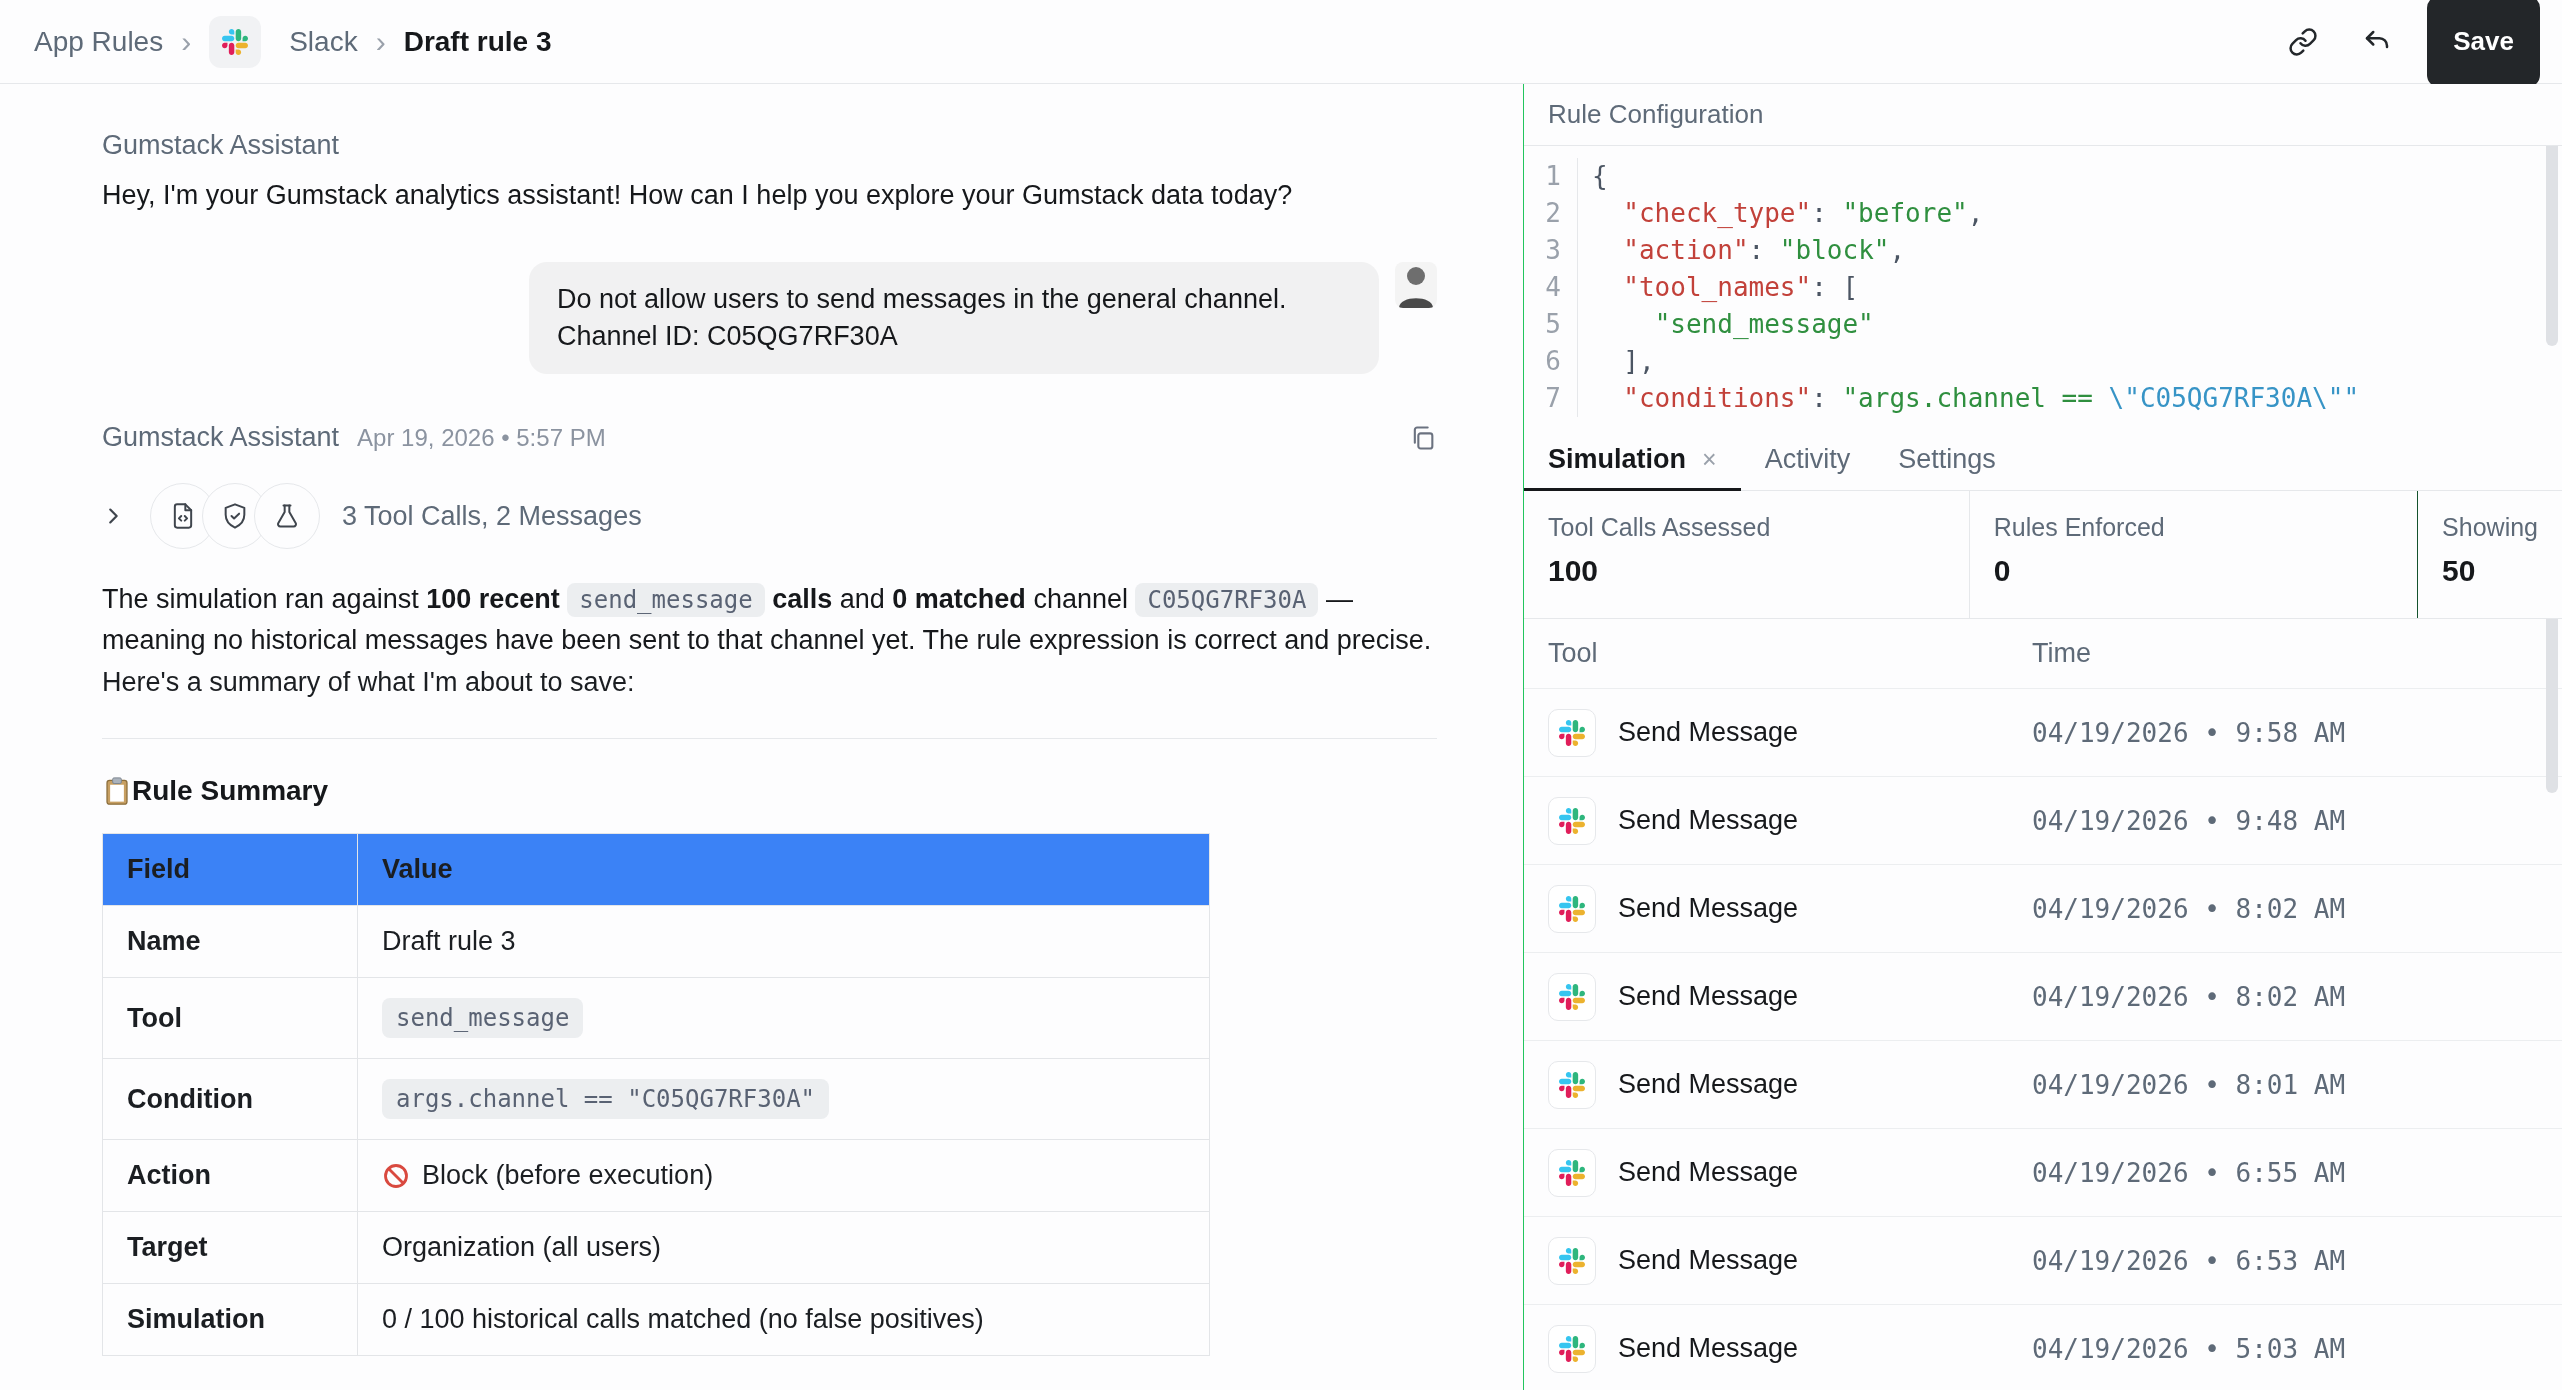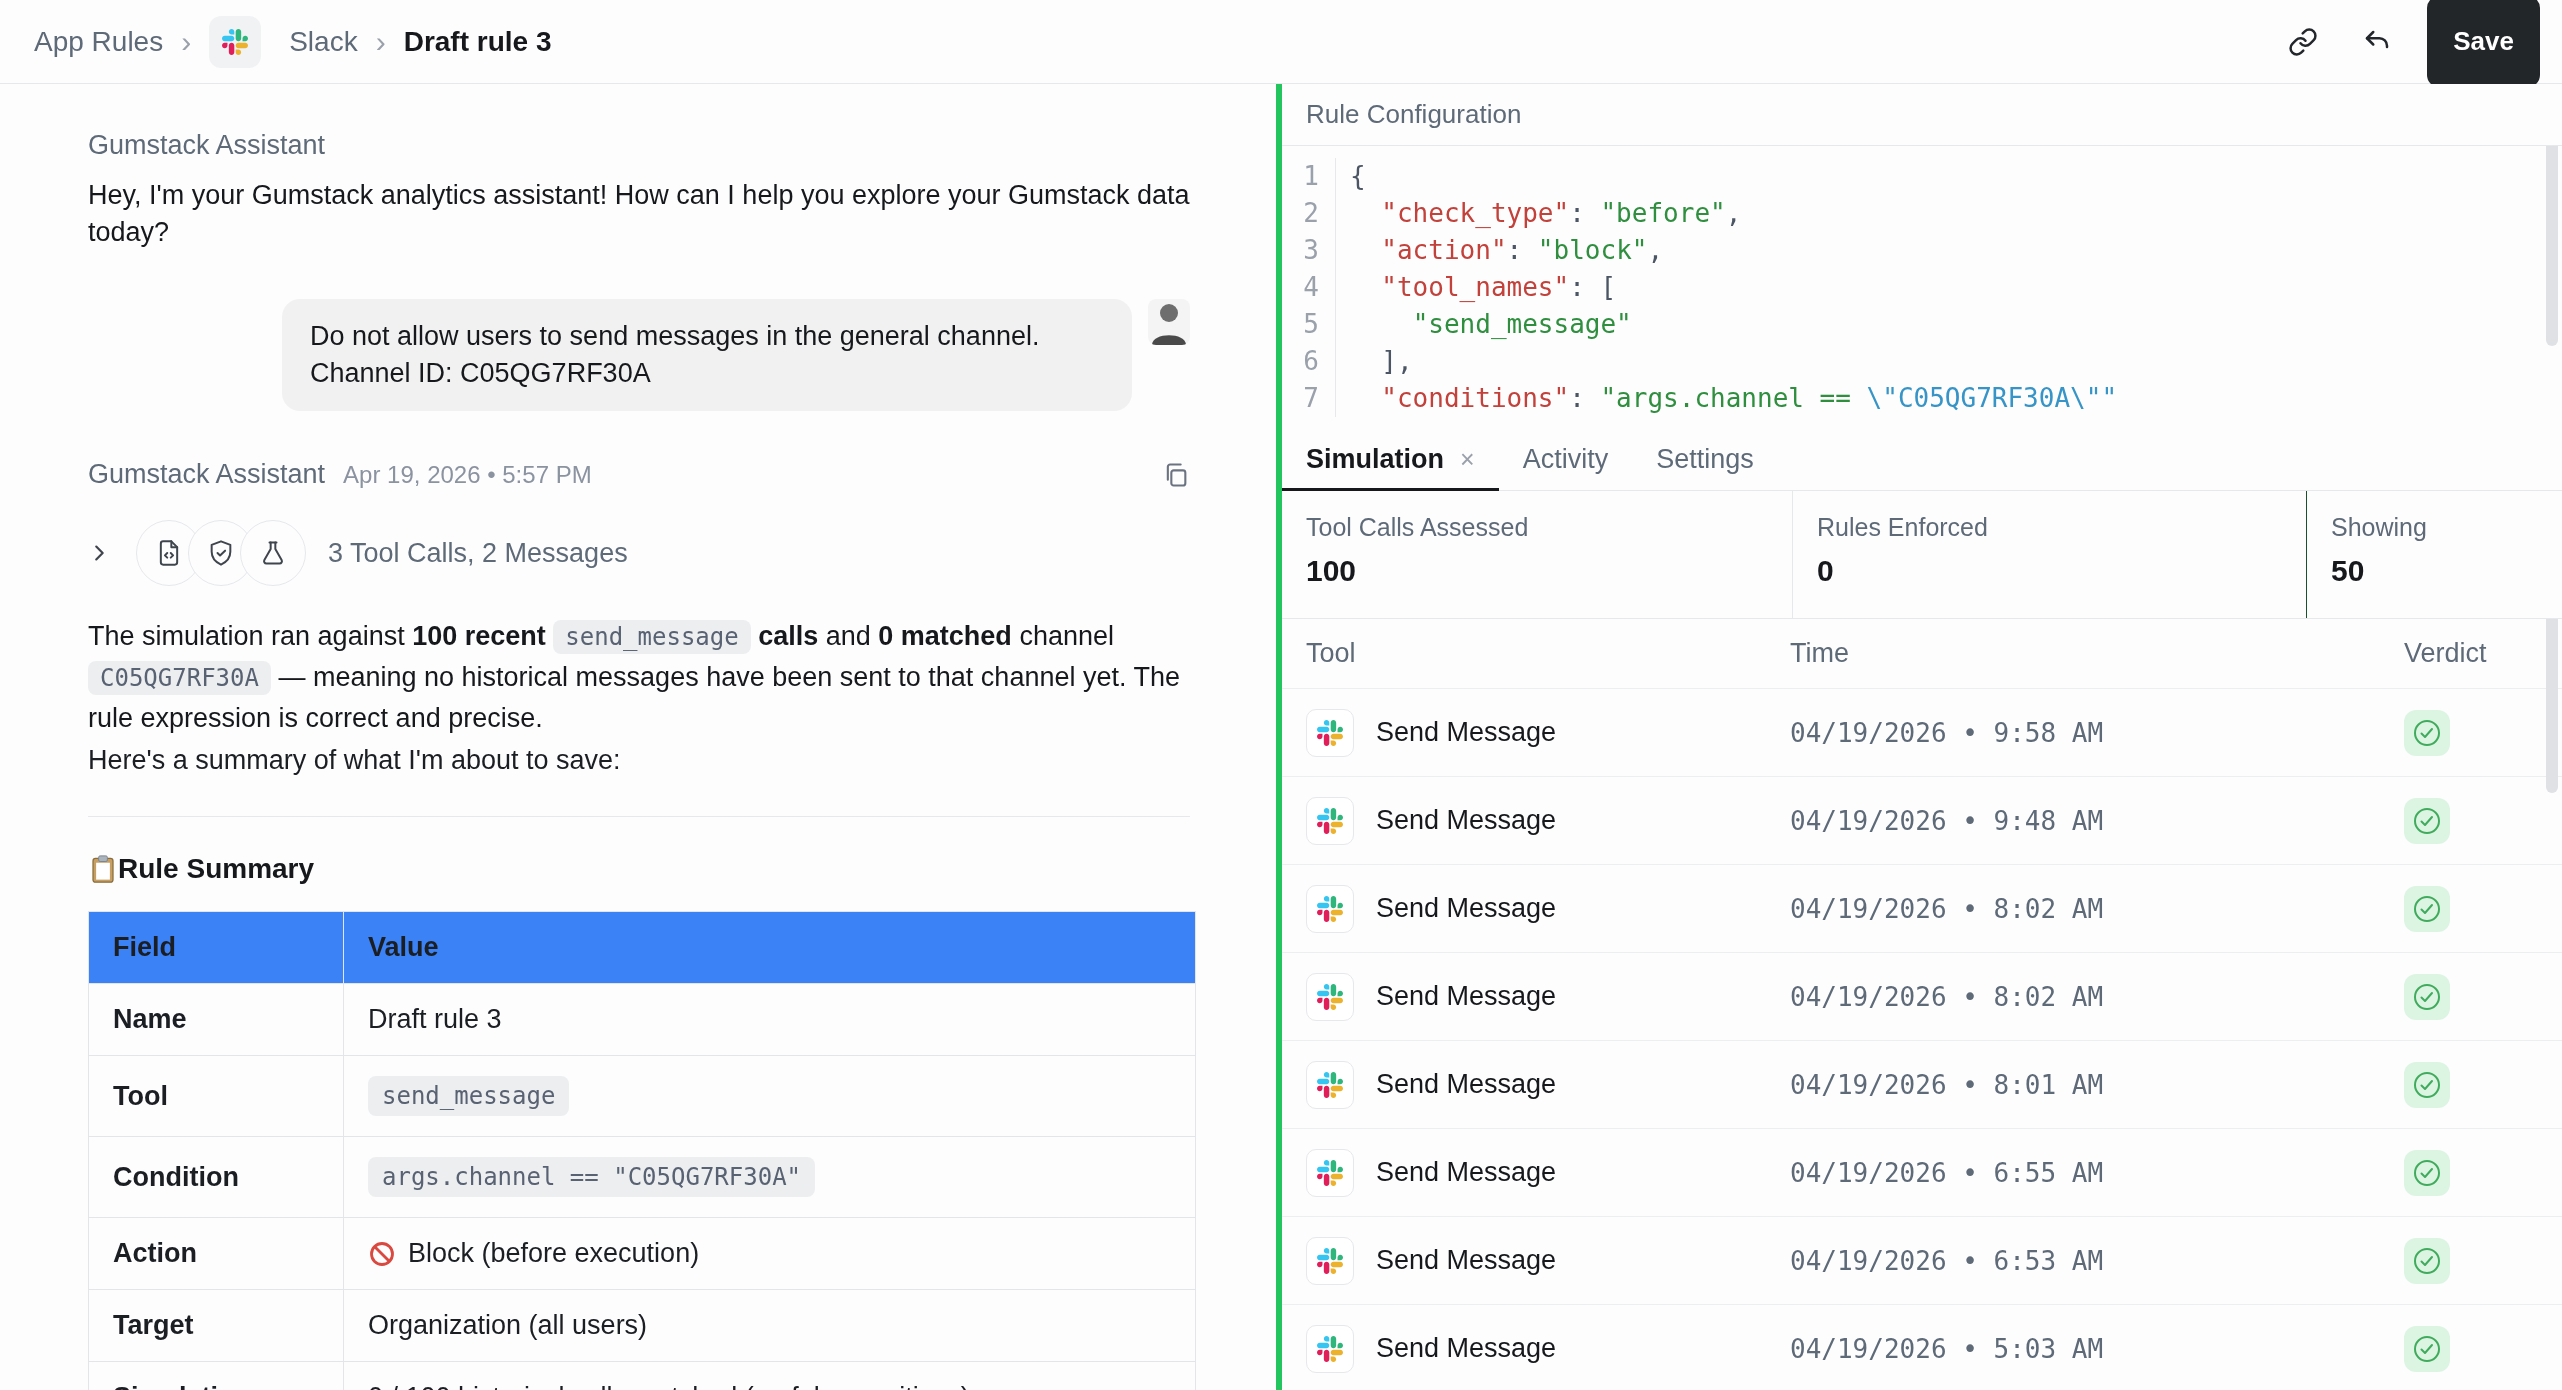--- a/index.html
+++ b/index.html
@@ -27,21 +27,21 @@
   .icon-btn { width:48px; height:48px; display:flex; align-items:center; justify-content:center;
     background:transparent; border:none; color:#23272b; cursor:pointer; }
   .save-btn {
     background:#232629; color:#ffffff; border:none; border-radius:12px;
     font-size:26px; font-weight:600; padding:30px 26px; cursor:pointer;
     font-family:"Liberation Sans", sans-serif;
   }
 
   
   .main { display:flex; height:1306px; }
-  .chat-panel { width:1282px; border-right:6px solid #22c55e; overflow:hidden; background:#fdfdfe; }
+  .chat-panel { width:1524px; border-right:1px solid #22c55e; overflow:hidden; background:#fdfdfe;padding-left:14px; }
   .right-panel { flex:1; display:flex; flex-direction:column; overflow:hidden; background:#fdfdfe; position:relative; }
 
   
   .chat-inner { padding:46px 86px 0 88px; }
   .assistant-name { color:#5e6a78; font-size:27px; font-weight:400; }
   .greeting { margin-top:16px; font-size:27px; line-height:37px; color:#16181b; }
   .user-row { margin-top:48px; display:flex; justify-content:flex-end; align-items:flex-start; gap:16px; }
   .user-bubble {
     background:#f1f1f2; border-radius:18px; padding:19px 28px;
     font-size:27px; line-height:37px; color:#16181b; max-width:850px;
@@ -97,21 +97,21 @@
   .tk-e { color:#3794c6; }
   .tk-p { color:#4b5563; }
 
   .tabs { display:flex; align-items:stretch; border-bottom:1px solid #e6e8eb; height:62px; }
   .tab { display:flex; align-items:center; gap:16px; padding:0 24px; color:#5e6a78; font-size:27px; cursor:pointer; position:relative; }
   .tab.active { color:#16181b; font-weight:700; }
   .tab.active::after { content:""; position:absolute; left:0; right:0; bottom:-1px; height:3px; background:#16181b; }
   .tab-close { color:#9aa1ab; font-size:25px; font-weight:400; cursor:pointer; }
 
   .stats { display:flex; border-bottom:1px solid #e6e8eb; }
-  .stat { padding:22px 36px 30px 24px; }
+  .stat { padding:22px 24px 30px 24px; }
   .stat:nth-child(1){ width:511px; border-right:1px solid #e6e8eb; }
   .stat:nth-child(2){ width:514px; border-right:1px solid #14532d; }
   .stat:nth-child(3){ flex:1; }
   .stat-label { color:#5e6a78; font-size:25px; }
   .stat-value { margin-top:12px; color:#16181b; font-size:30px; font-weight:700; }
 
   .sim-table { position:relative; flex:1; overflow:hidden; }
   .sim-grid-head { display:grid; grid-template-columns:508px 614px 1fr; height:70px; align-items:center; border-bottom:1px solid #eceef0; }
   .sim-col-h { color:#5e6a78; font-size:27px; }
   .sim-col-h.tool { padding-left:24px; }

